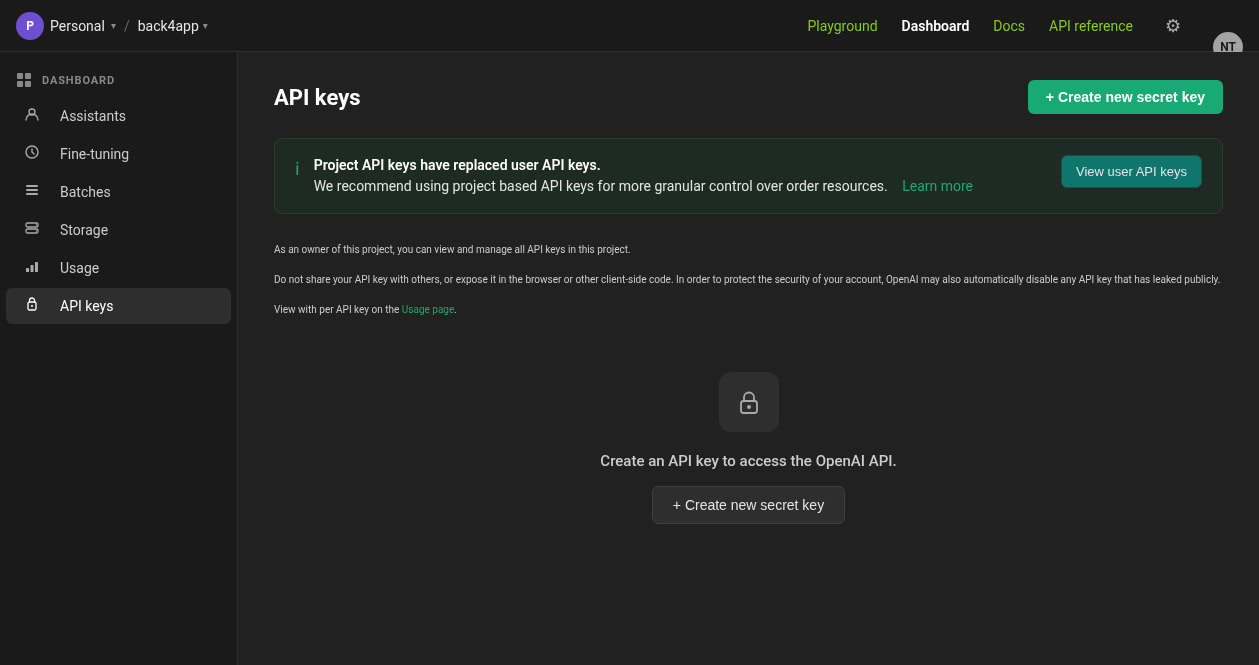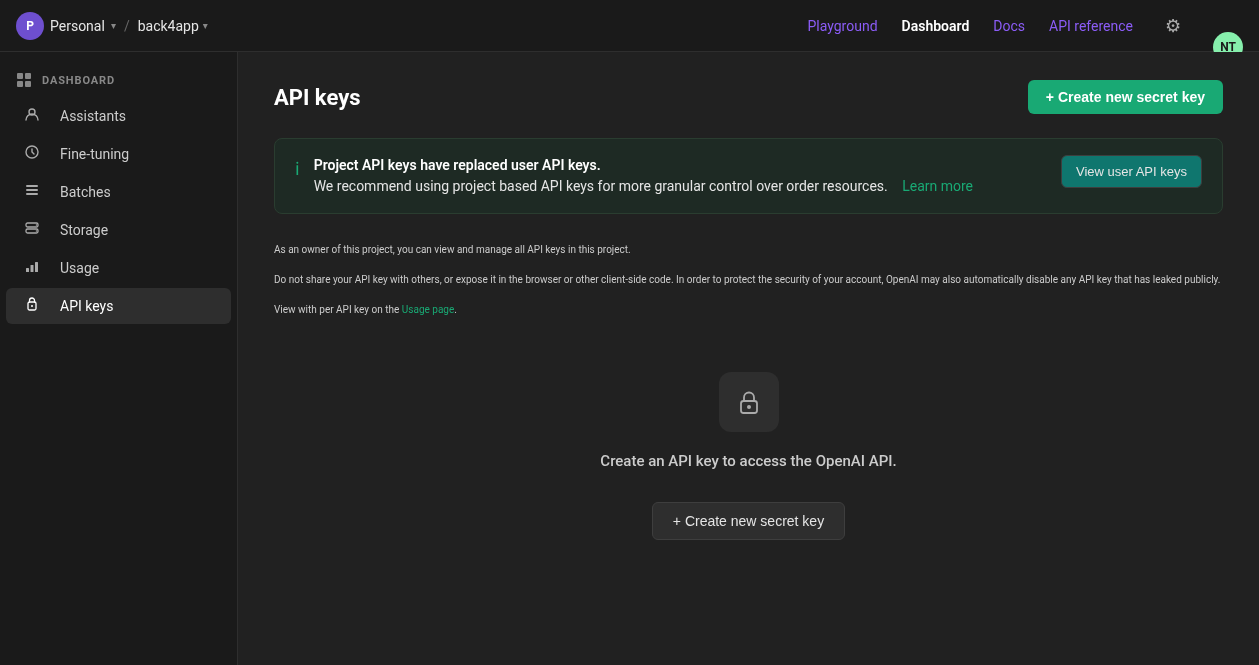--- a/index.html
+++ b/index.html
@@ -42,30 +42,30 @@
     .topnav-left .back4app { color: #e5e5e5; display: flex; align-items: center; gap: 4px; }
     .chevron-down { font-size: 10px; color: #888; }
     .topnav-right {
       margin-left: auto;
       display: flex;
       align-items: center;
       gap: 24px;
       font-size: 14px;
       color: #aaa;
     }
-    .topnav-right .nav-link { color: #8b5cf6; cursor: pointer; }
+    .topnav-right .nav-link { color: #84cc16; cursor: pointer; }
     .topnav-right .nav-link.active { color: #fff; font-weight: 600; }
     .gear-btn {
       width: 32px; height: 32px;
       display: flex; align-items: center; justify-content: center;
       cursor: pointer; color: #aaa; font-size: 18px;
     }
     .user-avatar {
       width: 30px; height: 30px;
-      background: #86efac;
+      background: #a3a3a3;
       border-radius: 50%;
       display: flex; align-items: center; justify-content: center;
       font-size: 12px; font-weight: 700; color: #1a1a1a;
       cursor: pointer;
       margin-top: 43px;
     }
 
     
     .body-layout {
       display: flex;
@@ -204,21 +204,21 @@
       background: #2e2e2e;
       border-radius: 12px;
       display: flex; align-items: center; justify-content: center;
       font-size: 26px;
       color: #aaa;
       margin-bottom: 20px;
     }
     .empty-state-text {
       font-size: 15px;
       color: #ccc;
-      margin-bottom: 32px;
+      margin-bottom: 16px;
       font-weight: 500;
     }
     .create-key-btn {
       background: #2e2e2e;
       border: 1px solid #3e3e3e;
       border-radius: 6px;
       color: #e5e5e5;
       font-size: 14px;
       font-weight: 500;
       padding: 10px 20px;

